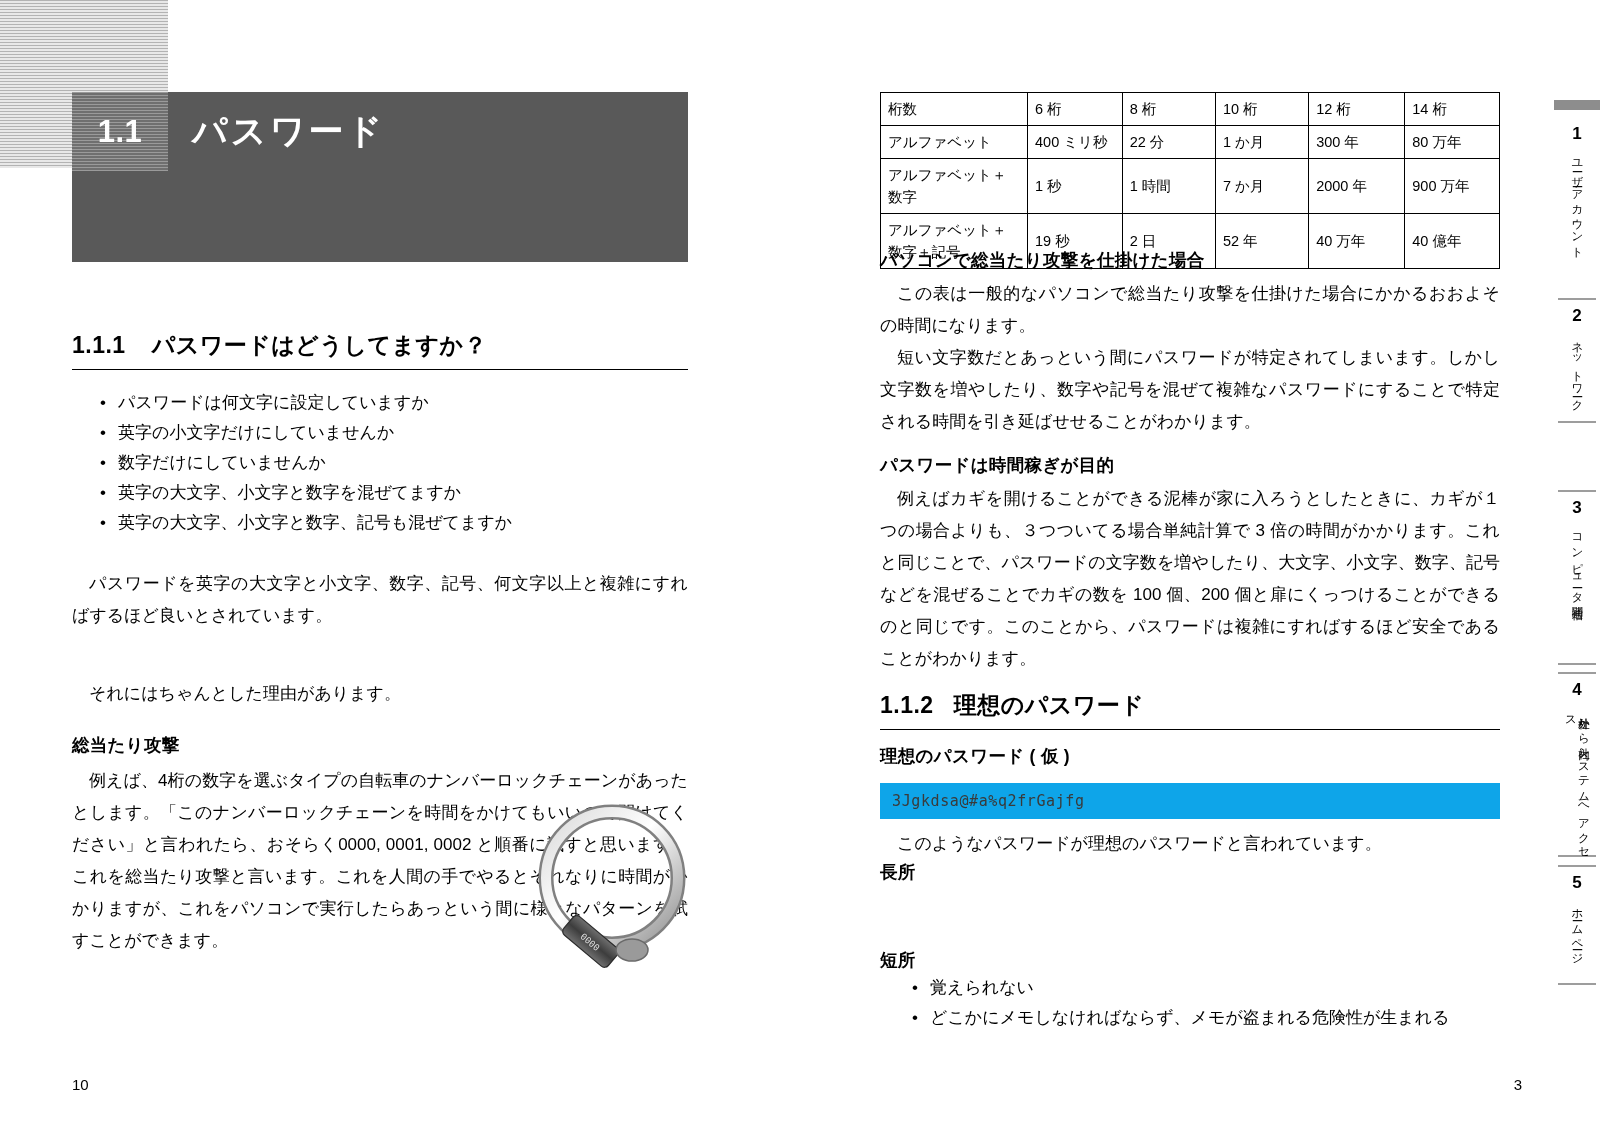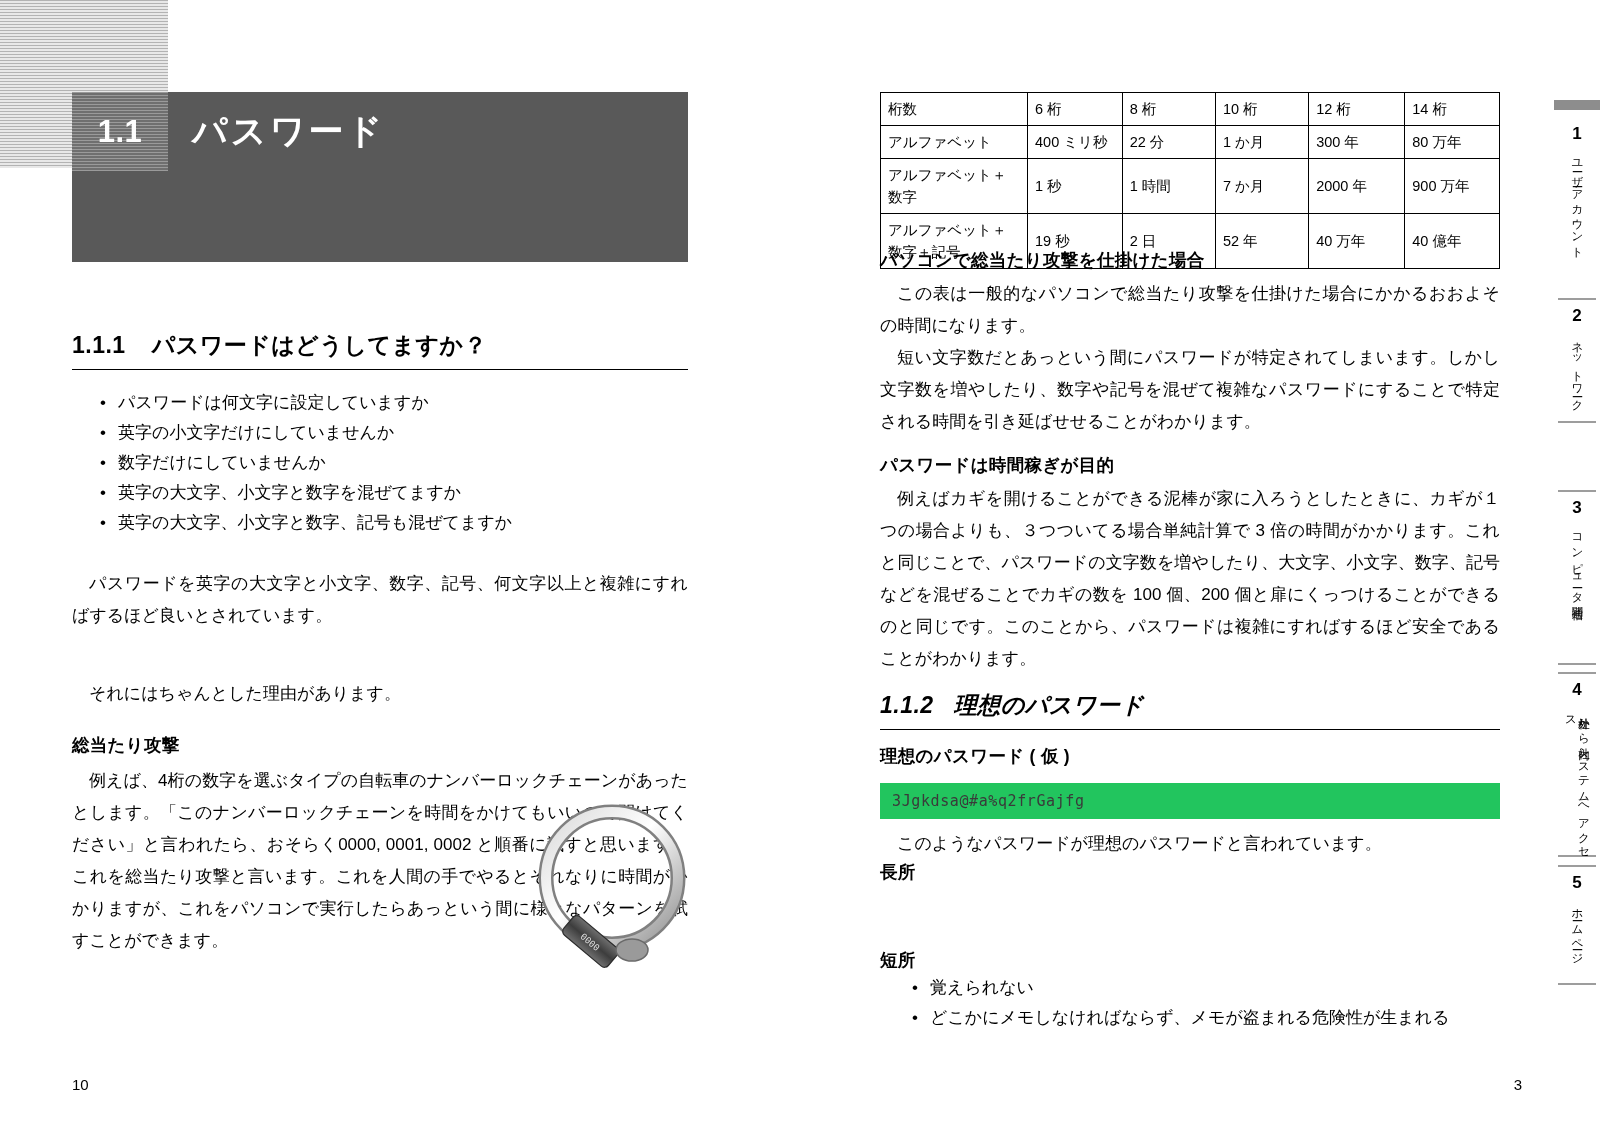--- a/index.html
+++ b/index.html
@@ -161,21 +161,21 @@
     border-bottom: 1.5px solid #000;
     padding-bottom: 8px;
     font-size: 23px;
     font-weight: bold;
     letter-spacing: 0.5px;
   }
   .sec-head-r .num { margin-right: 20px; }
 
   .code-box {
     position: absolute;
-    background: #22c55e;
+    background: #0ea5e9;
     font-family: "DejaVu Sans Mono", monospace;
     font-size: 15px;
     color: #3a3a3a;
     padding: 9px 12px;
     letter-spacing: 0.6px;
   }
 
   
   .thumb-rail {
     position: absolute;
@@ -318,21 +318,21 @@
       </tbody>
     </table>
 
     <div class="sub-head" style="left:80px; top:248px; width:668px;">パソコンで総当たり攻撃を仕掛けた場合</div>
     <div class="para indent" style="left:80px; top:278px; width:620px;">この表は一般的なパソコンで総当たり攻撃を仕掛けた場合にかかるおおよその時間になります。</div>
     <div class="para indent" style="left:80px; top:342px; width:620px;">短い文字数だとあっという間にパスワードが特定されてしまいます。しかし文字数を増やしたり、数字や記号を混ぜて複雑なパスワードにすることで特定される時間を引き延ばせせることがわかります。</div>
 
     <div class="sub-head" style="left:80px; top:453px; width:620px;">パスワードは時間稼ぎが目的</div>
     <div class="para indent" style="left:80px; top:483px; width:620px;">例えばカギを開けることができる泥棒が家に入ろうとしたときに、カギが１つの場合よりも、３つついてる場合単純計算で 3 倍の時間がかかります。これと同じことで、パスワードの文字数を増やしたり、大文字、小文字、数字、記号などを混ぜることでカギの数を 100 個、200 個と扉にくっつけることができるのと同じです。このことから、パスワードは複雑にすればするほど安全であることがわかります。</div>
 
-    <div class="sec-head-r" style="left:80px; top:690px; width:620px;font-style:italic;">
+    <div class="sec-head-r" style="left:80px; top:690px; width:620px;">
       <span class="num">1.1.2</span><span>理想のパスワード</span>
     </div>
 
     <div class="sub-head" style="left:80px; top:744px; width:620px;">理想のパスワード ( 仮 )</div>
 
     <div class="code-box" style="left:80px; top:783px; width:596px;">3Jgkdsa@#a%q2frGajfg</div>
 
     <div class="para indent" style="left:80px; top:828px; width:620px;">このようなパスワードが理想のパスワードと言われています。</div>
 
     <div class="sub-head" style="left:80px; top:860px; width:620px;">長所</div>

